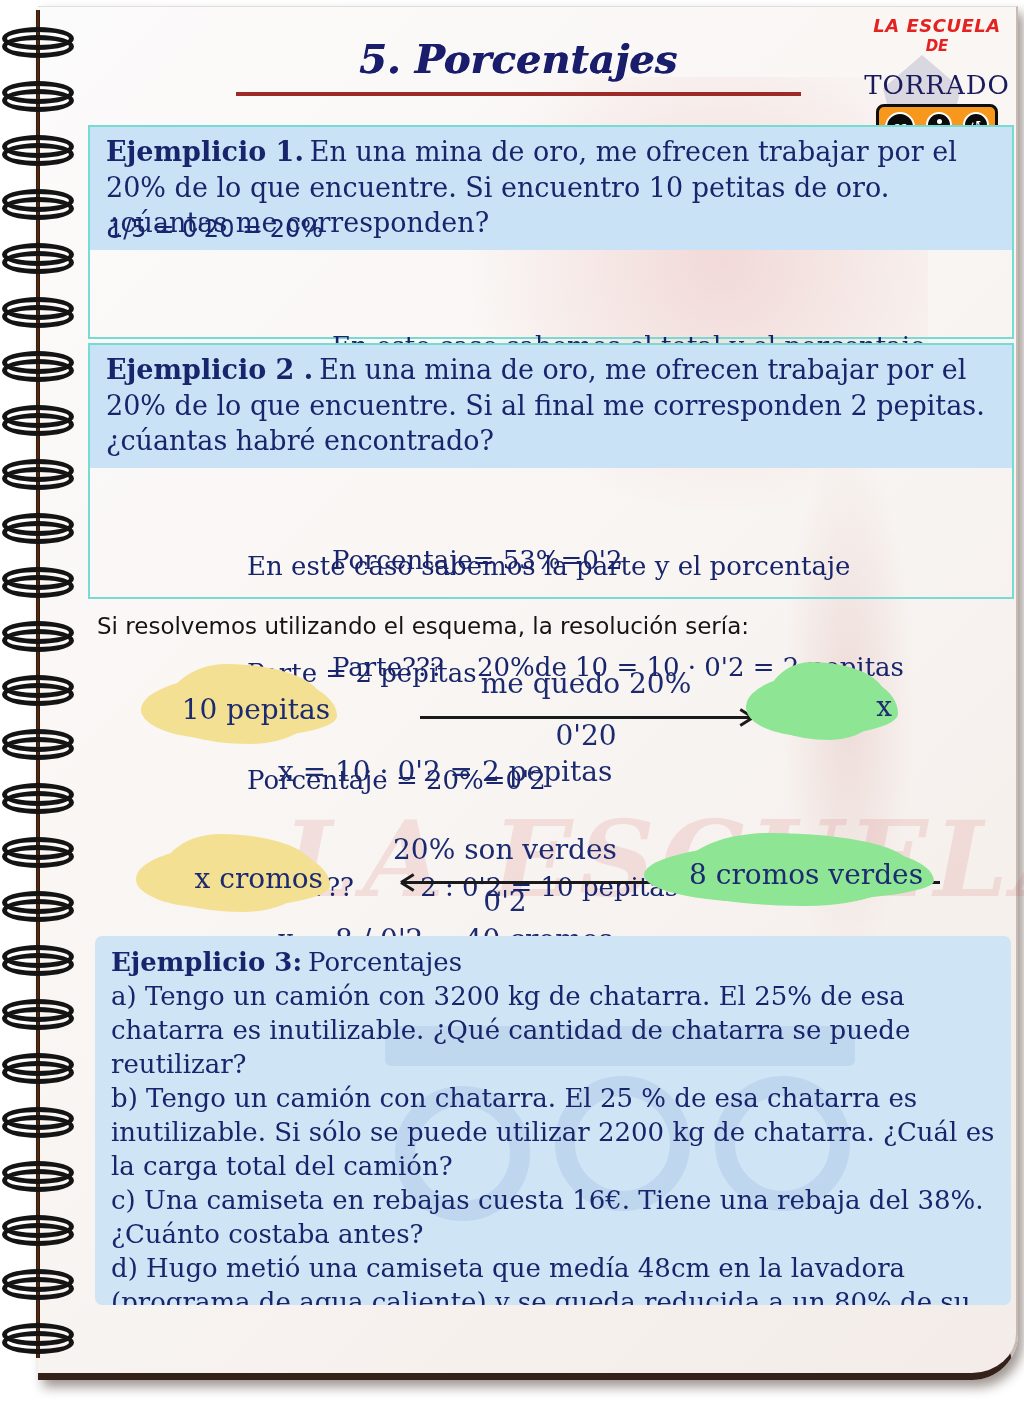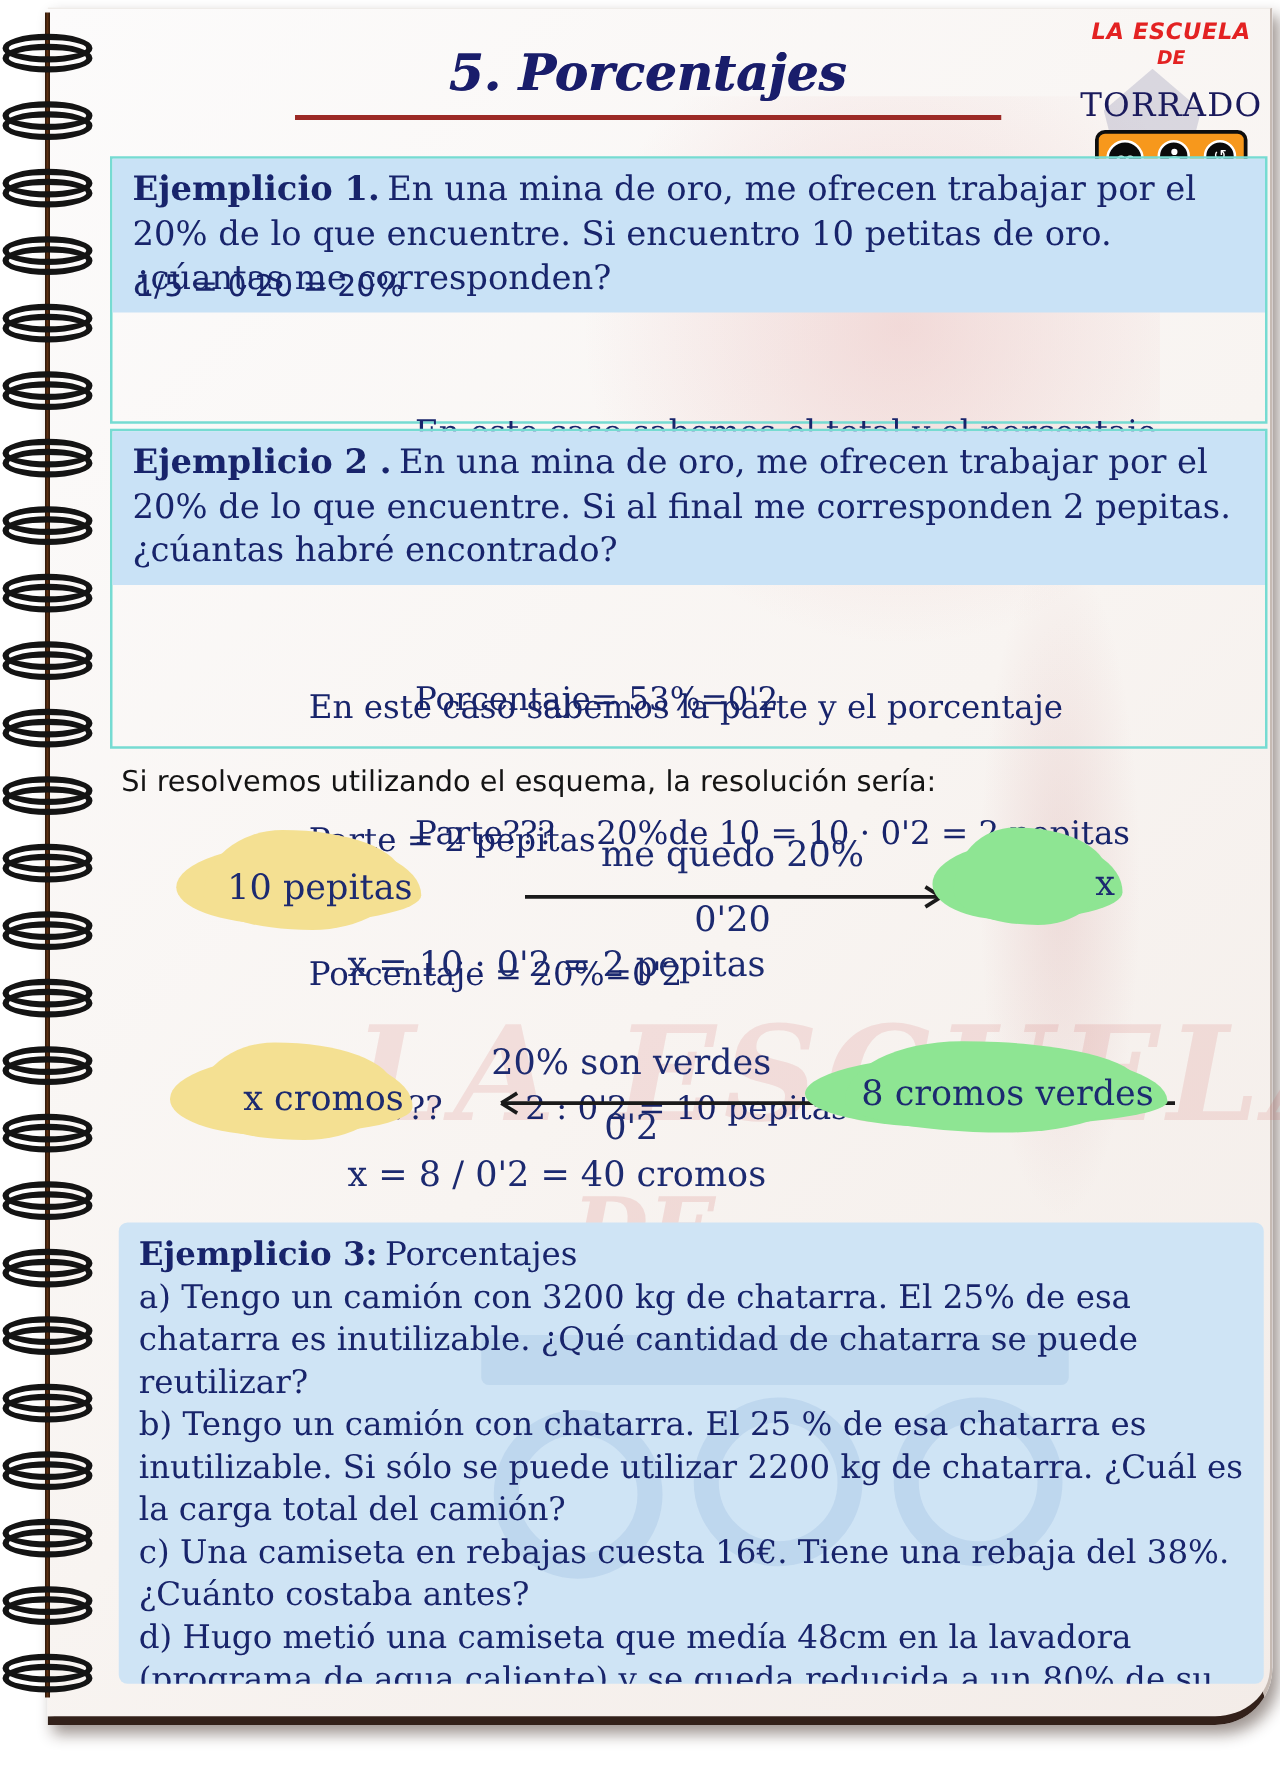--- a/index.html
+++ b/index.html
@@ -102,21 +102,21 @@
   .alabel{position:absolute;z-index:2;text-align:center;font-size:28px;color:#1c2a70;}
   .l1t{left:382px;top:660px;width:332px;}
   .l1b{left:382px;top:712px;width:332px;}
   .l2t{left:317px;top:826px;width:300px;}
   .l2b{left:317px;top:878px;width:300px;}
   .result{position:absolute;z-index:2;left:240px;width:560px;text-align:left;
     font-size:28px;color:#1c2a70;}
   .r1{top:748px;}
   .r2{top:916px;}
   
-  .box3{position:absolute;left:57px;top:971px;width:916px;height:369px;z-index:2;
+  .box3{position:absolute;left:57px;top:929px;width:916px;height:369px;z-index:2;
     background:#cfe4f5;border-radius:7px;box-sizing:border-box;padding:9px 16px 0 16px;
     font-size:26px;line-height:1.31;color:#18246b;overflow:hidden;}
   .box3 .inner{position:relative;z-index:1;}
   .ex3-title{font-weight:bold;margin-right:6px;}
 </style>
 </head>
 <body>
 
 <div class="page">
 

